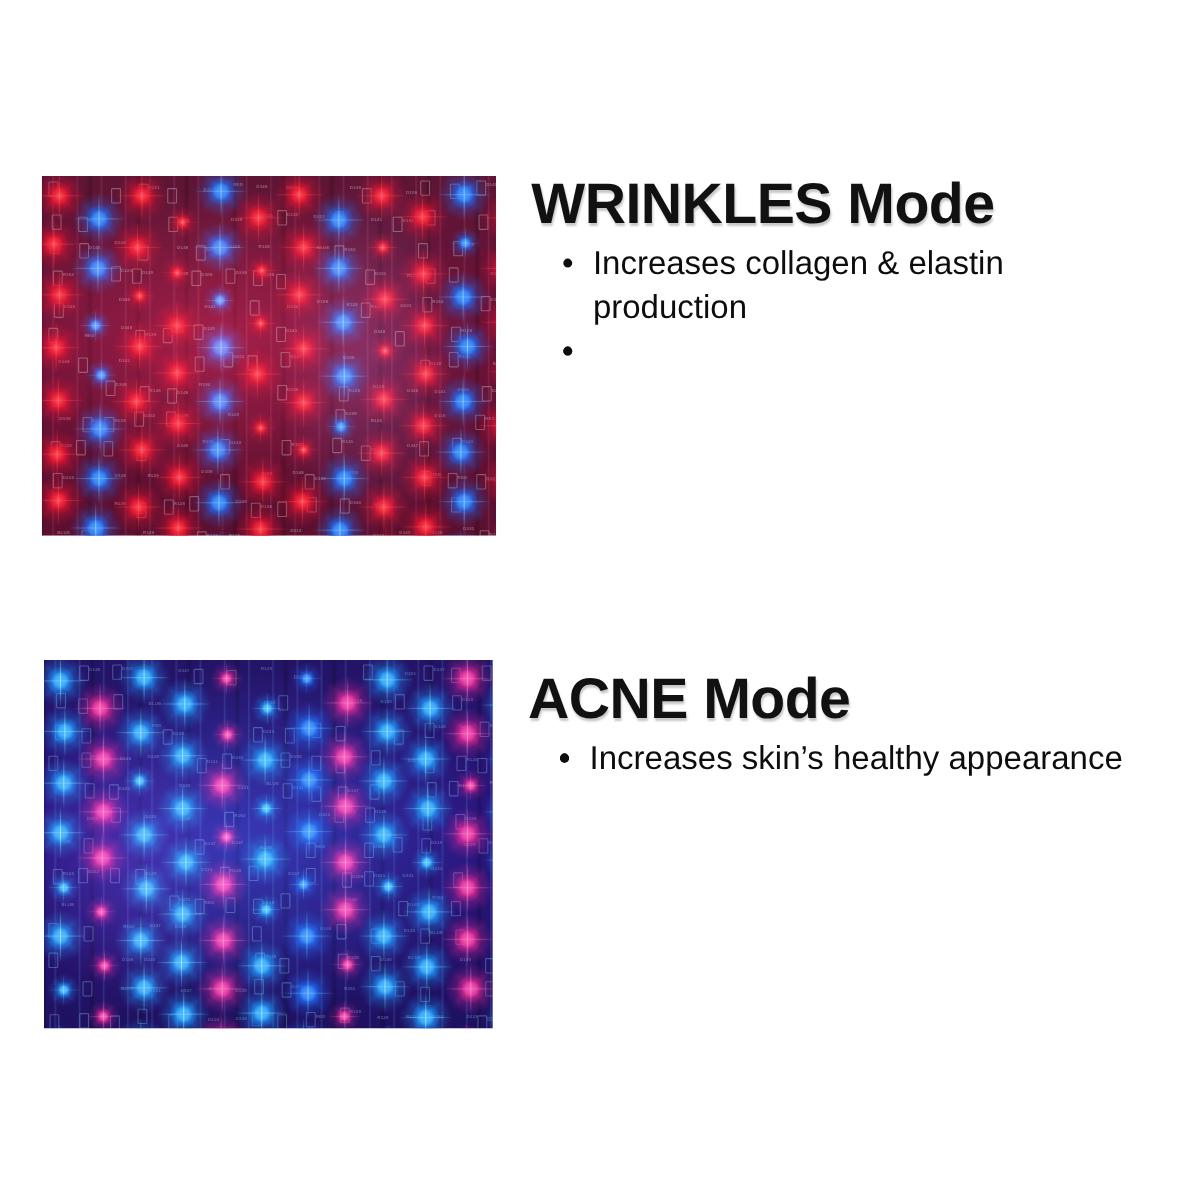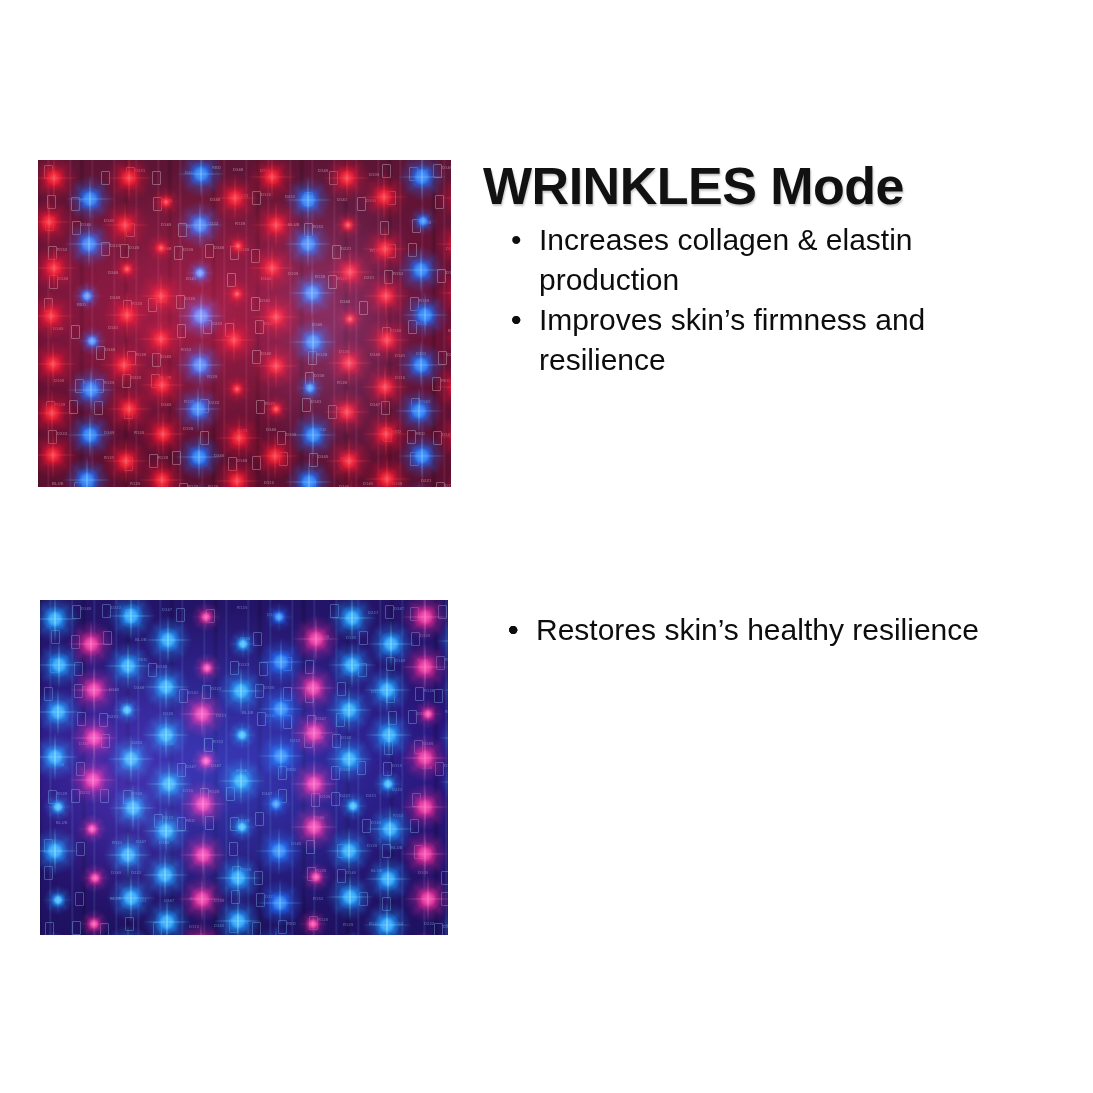--- a/index.html
+++ b/index.html
@@ -541,21 +541,20 @@
       <ul class="bullet-list">
         <li class="bullet-item">
           <span class="dot">•</span>
           <span>Increases collagen &amp; elastin production</span>
         </li>
         <li class="bullet-item">
           <span class="dot">•</span>
         </li>
         <li class="bullet-item">
           <span class="dot">•</span>
-          <span>Improves skin’s firmness and resilience</span>
         </li>
       </ul>
     </div>
   </div>
 
   <div class="mode-section section-acne">
 
     <div class="led-panel panel-acne">
       <div class="pcb"></div>
       <div class="silk" id="silk-acne">
@@ -861,28 +860,29 @@
           <span class="led cyan" style="left:423.8px;top:182.0px"></span>
           <span class="led cyan small" style="left:424.0px;top:230.7px"></span>
           <span class="led cyan small" style="left:425.8px;top:274.3px"></span>
           <span class="led cyan" style="left:425.2px;top:324.6px"></span>
           <span class="led cyan" style="left:420.5px;top:370.5px"></span>
         </div>
       <div class="wash"></div>
     </div>
 
     <div class="mode-text">
+      <h2 class="mode-title">ACNE Mode</h2>
       <ul class="bullet-list">
         <li class="bullet-item">
           <span class="dot">•</span>
         </li>
         <li class="bullet-item">
           <span class="dot">•</span>
         </li>
         <li class="bullet-item">
           <span class="dot">•</span>
-          <span>Restores skin’s healthy resilience</span>
+          <span>Increases skin’s healthy appearance</span>
         </li>
       </ul>
     </div>
   </div>
 
 </div>
 
 </body></html>

